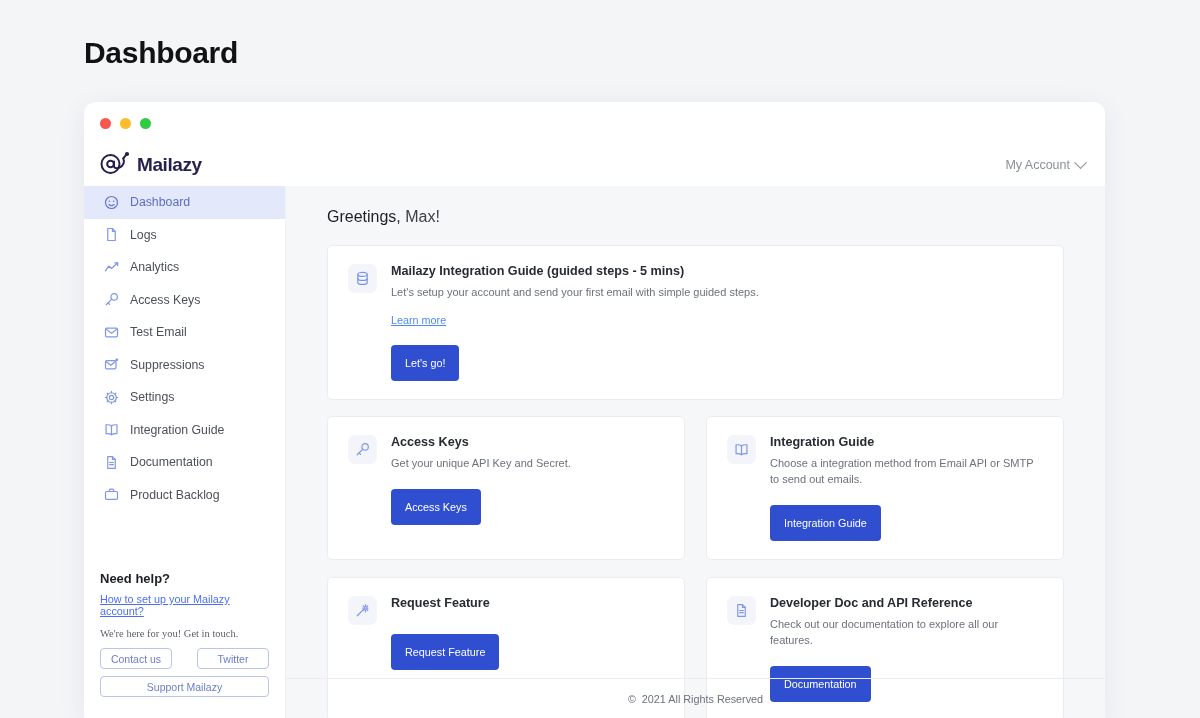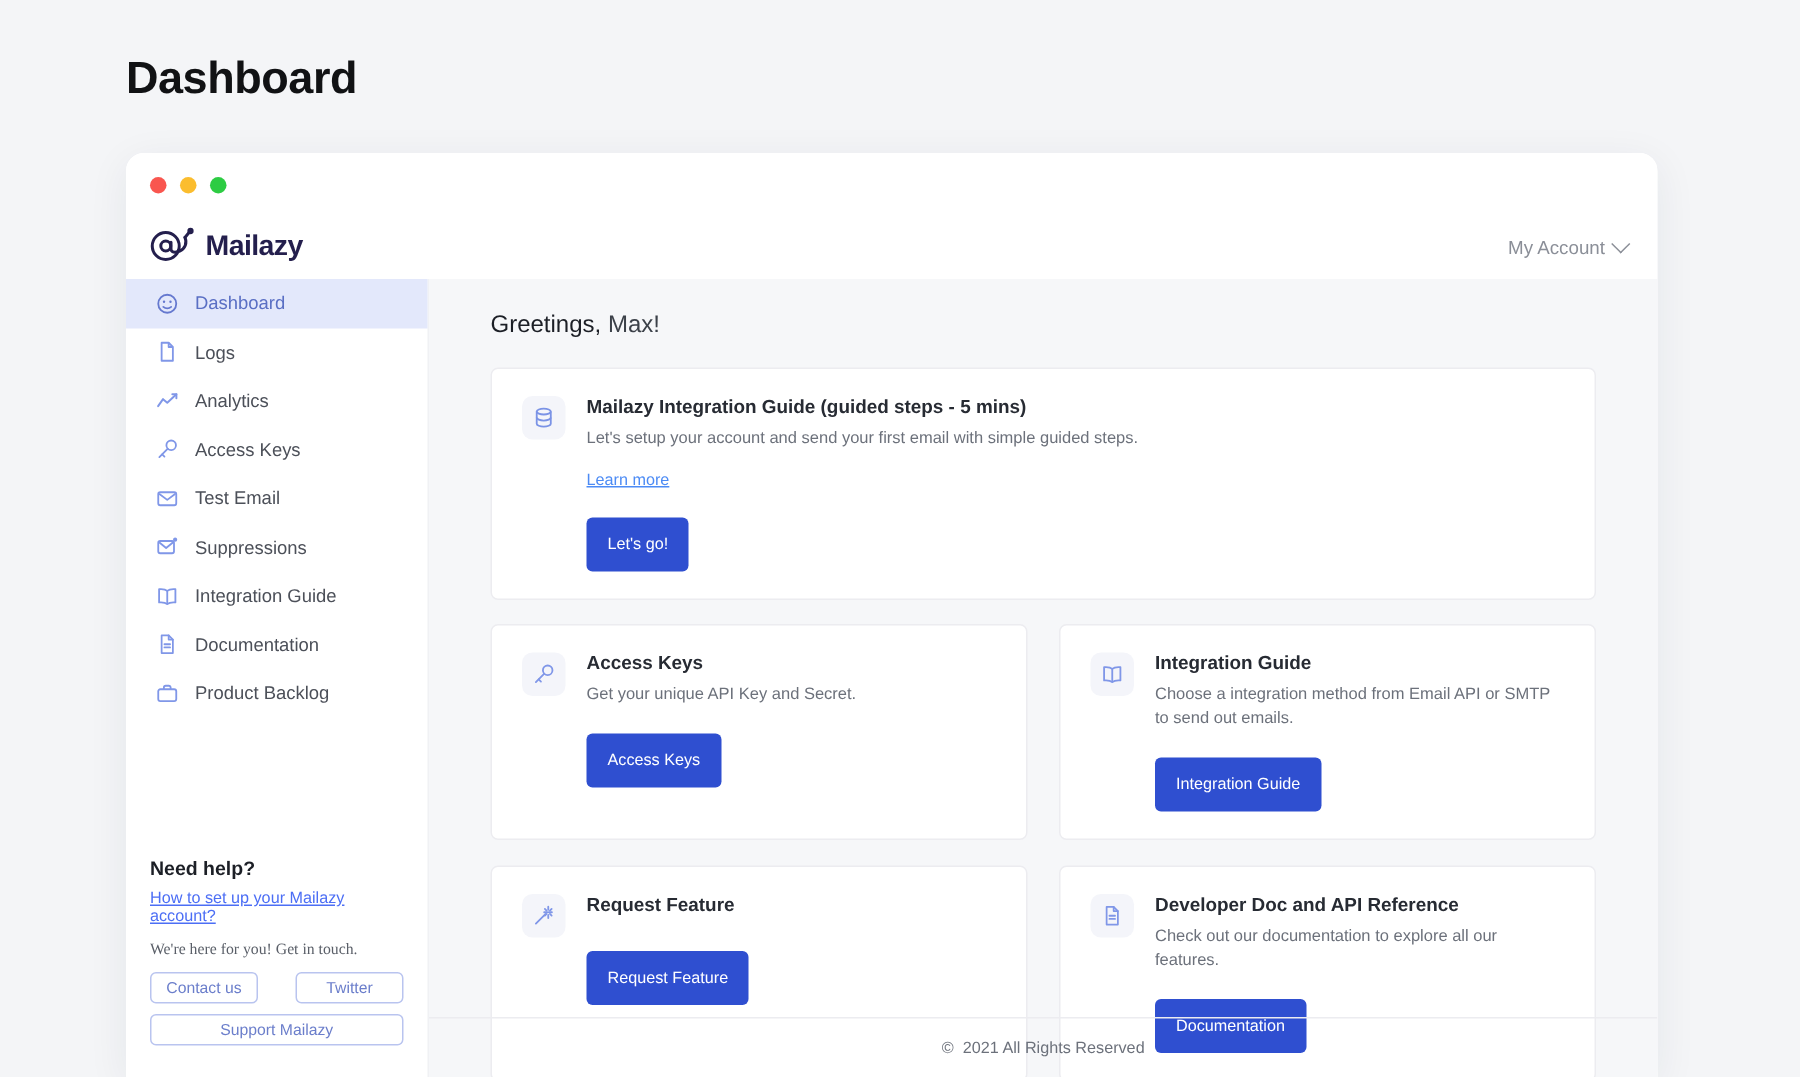--- a/index.html
+++ b/index.html
@@ -192,20 +192,30 @@
               <svg width="15" height="15" viewBox="0 0 16 16" fill="none" stroke="#8097e8" stroke-width="1.3" stroke-linejoin="round">
                 <rect x="1.6" y="3.9" width="11.2" height="8.7" rx="1.4"></rect>
                 <path d="M2.2 4.8 L7.2 8.9 L12.2 4.8"></path>
                 <circle cx="13.6" cy="3" r="1.5" fill="#8097e8" stroke="none"></circle>
               </svg>
             </span>
             <span>Suppressions</span>
           </div>
           <div class="nav-item">
             <span class="nav-icon">
+              <svg width="15" height="15" viewBox="0 0 16 16" fill="none" stroke="#8097e8" stroke-width="1.25">
+                <circle cx="8" cy="8" r="2.3"></circle>
+                <path d="M8 1.3v1.6M8 13.1v1.6M1.3 8h1.6M13.1 8h1.6M3.3 3.3l1.1 1.1M11.6 11.6l1.1 1.1M12.7 3.3l-1.1 1.1M4.4 11.6l-1.1 1.1" stroke-linecap="round"></path>
+                <circle cx="8" cy="8" r="5.1"></circle>
+              </svg>
+            </span>
+            <span>Settings</span>
+          </div>
+          <div class="nav-item">
+            <span class="nav-icon">
               <svg width="15" height="15" viewBox="0 0 16 16" fill="none" stroke="#8097e8" stroke-width="1.3" stroke-linejoin="round">
                 <path d="M8 4.2C6.8 3.1 4.8 2.8 2.2 3v9.4c2.6-.2 4.6.1 5.8 1.2 1.2-1.1 3.2-1.4 5.8-1.2V3c-2.6-.2-4.6.1-5.8 1.2z"></path>
                 <path d="M8 4.2v9.4"></path>
               </svg>
             </span>
             <span>Integration Guide</span>
           </div>
           <div class="nav-item">
             <span class="nav-icon">
               <svg width="15" height="15" viewBox="0 0 16 16" fill="none" stroke="#8097e8" stroke-width="1.25" stroke-linejoin="round" stroke-linecap="round">

